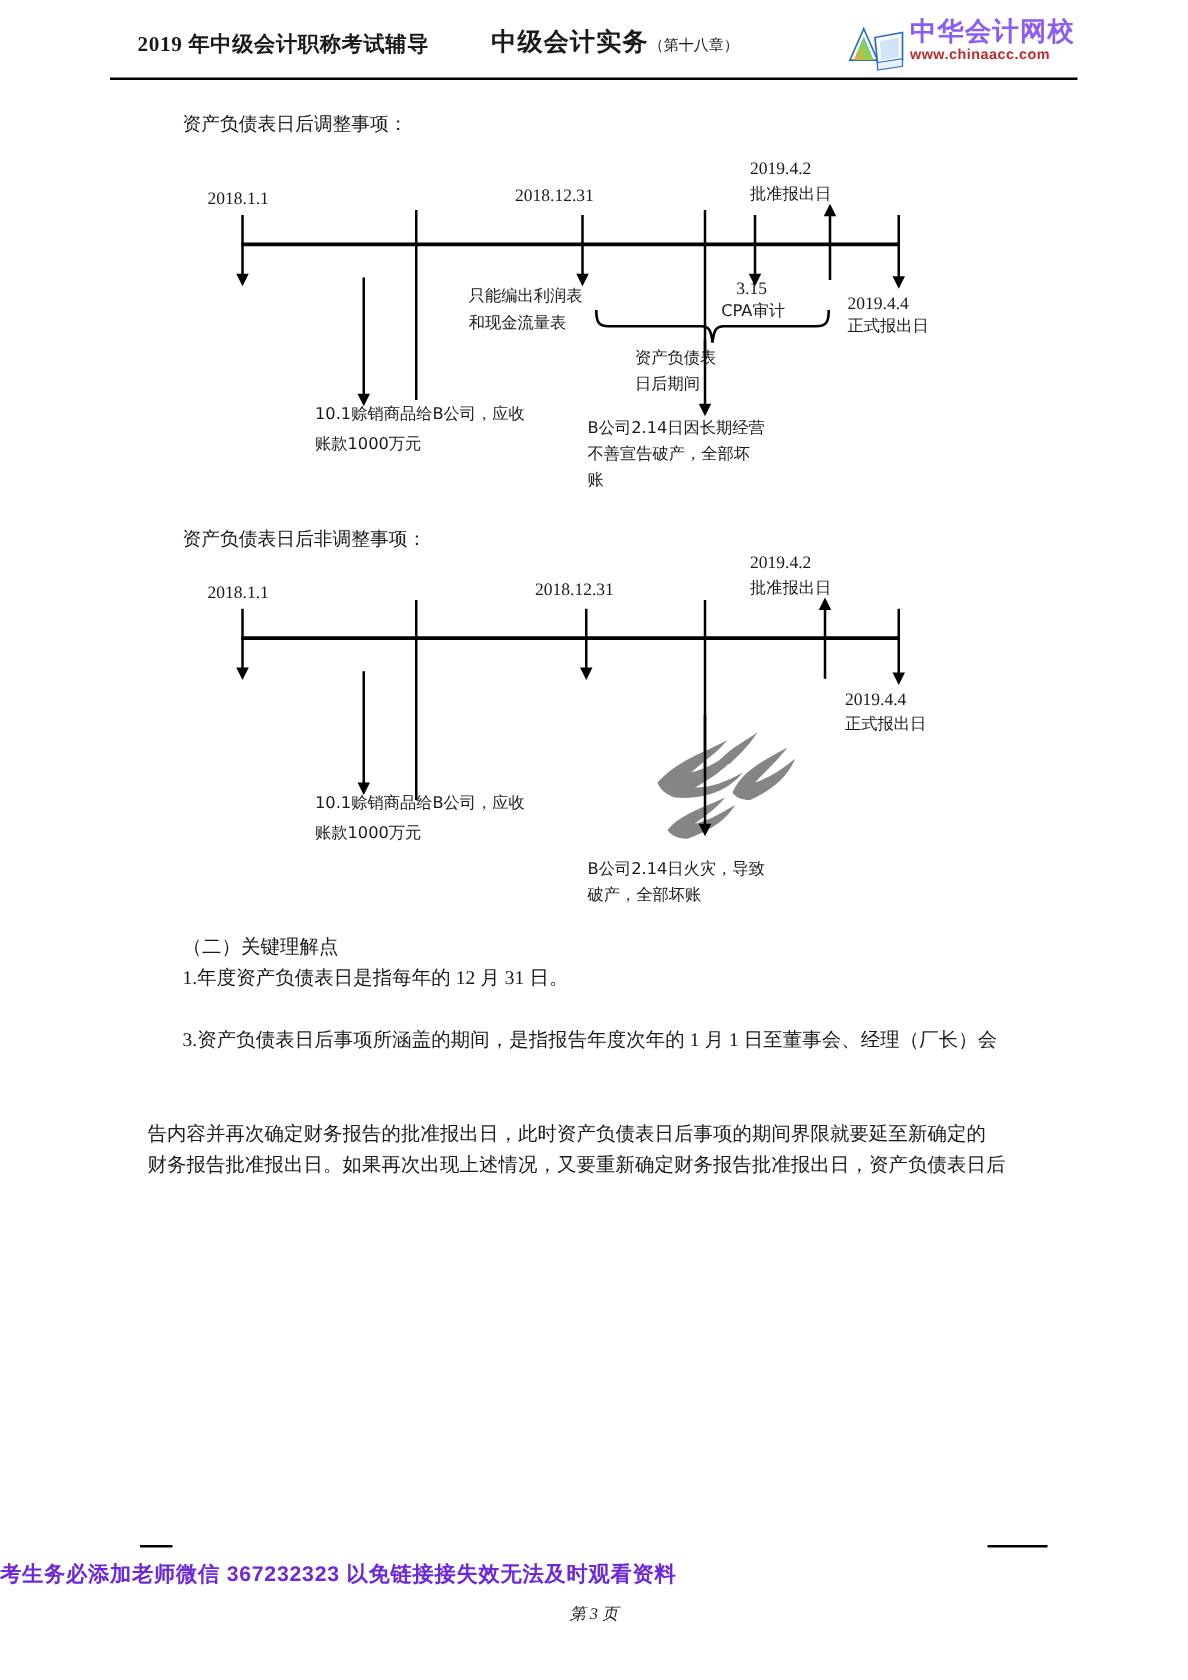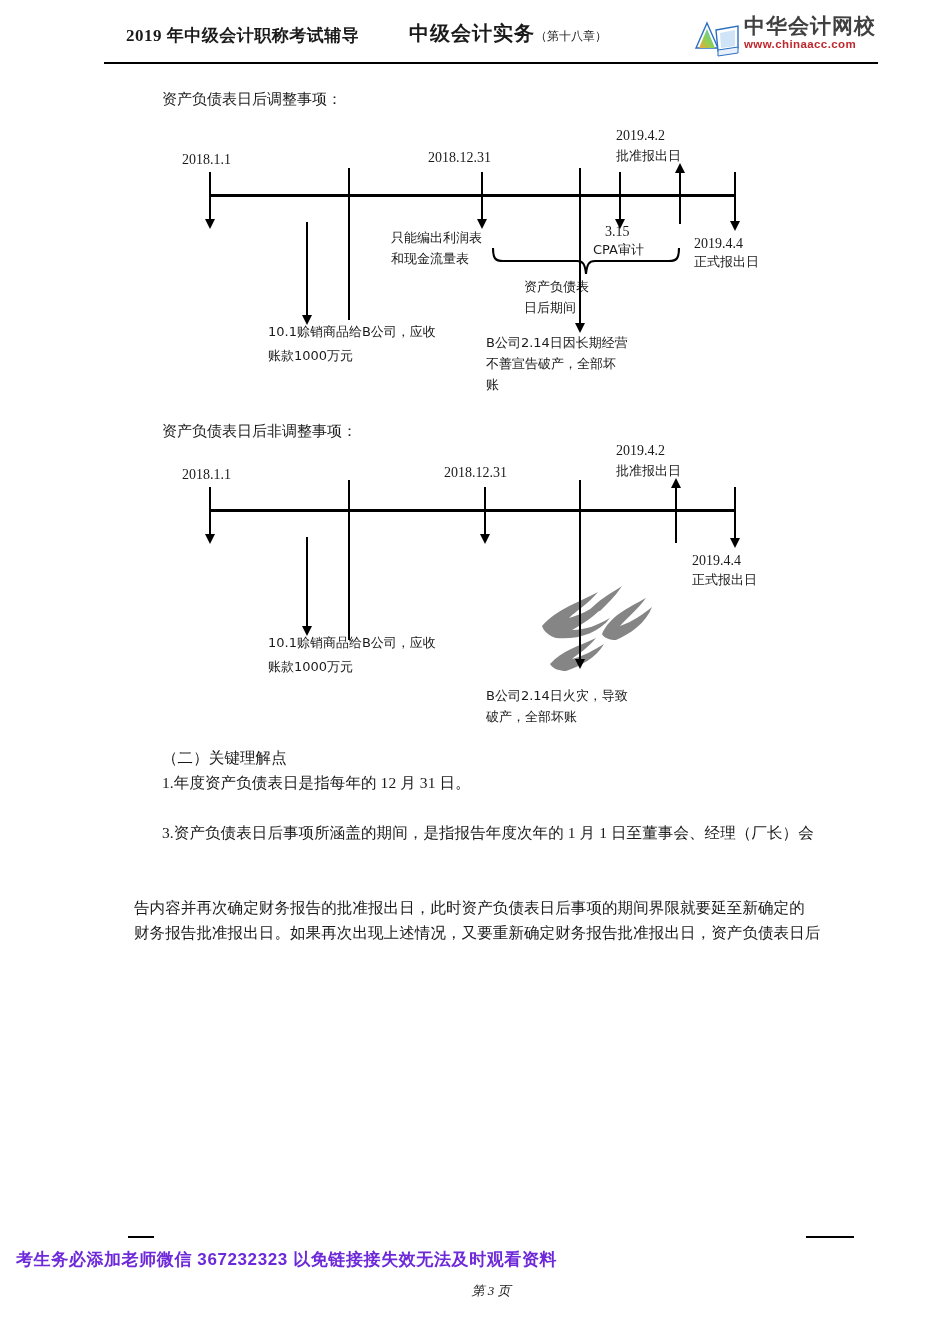--- a/index.html
+++ b/index.html
@@ -1,35 +1,35 @@
 <!DOCTYPE html>
 <html><head>
 <meta charset="utf-8">
 <style>
   html,body{margin:0;padding:0;background:#fff;}
   body{
     width:950px;height:1344px;position:relative;overflow:hidden;
     font-family:"Liberation Serif","DejaVu Serif",serif;
     color:#1a1a1a;
   }
-  .page{position:absolute;inset:0;margin-left:16px;}
+  .page{position:absolute;inset:0;}
 
   
   .header{position:absolute;left:88px;top:18px;width:774px;height:48px;}
   .hdr-rule{position:absolute;left:88px;top:62px;width:774px;height:2px;background:#000;}
   .hdr-left{position:absolute;left:22px;top:6px;font-family:"Liberation Serif",serif;
             font-weight:bold;font-size:17px;letter-spacing:.5px;white-space:nowrap;}
   .hdr-mid{position:absolute;left:305px;top:2px;white-space:nowrap;}
   .hdr-mid .big{font-size:20px;font-weight:bold;letter-spacing:1px;}
   .hdr-mid .small{font-size:12px;}
   .logo{position:absolute;left:590px;top:-4px;width:190px;height:50px;}
   .logo-mark{position:absolute;left:0;top:6px;width:46px;height:38px;}
   .logo-txt{position:absolute;left:50px;top:0px;}
   .logo-txt .cn{font-family:"Liberation Sans",sans-serif;font-weight:bold;font-size:21px;
-      color:#404040;letter-spacing:1px;line-height:24px;}
+      color:#8b5cf6;letter-spacing:1px;line-height:24px;}
   .logo-txt .url{font-family:"Liberation Sans",sans-serif;font-weight:bold;font-size:11.5px;
       color:#c0272d;letter-spacing:.4px;line-height:13px;}
 
   
   .lead{position:absolute;font-size:15px;white-space:nowrap;}
   .body-p{position:absolute;font-size:15.5px;line-height:25px;letter-spacing:.1px;}
 
   
   .diagram{position:absolute;}
   .axis{position:absolute;background:#000;height:3px;}

